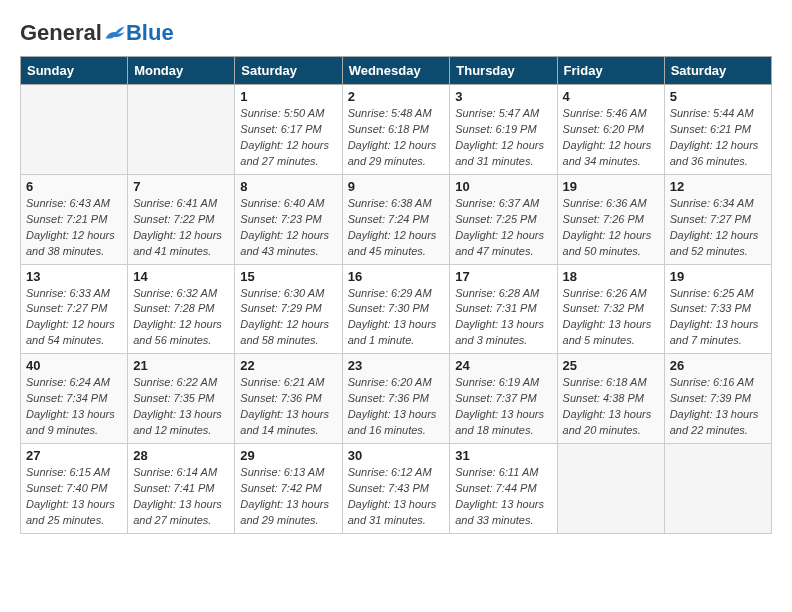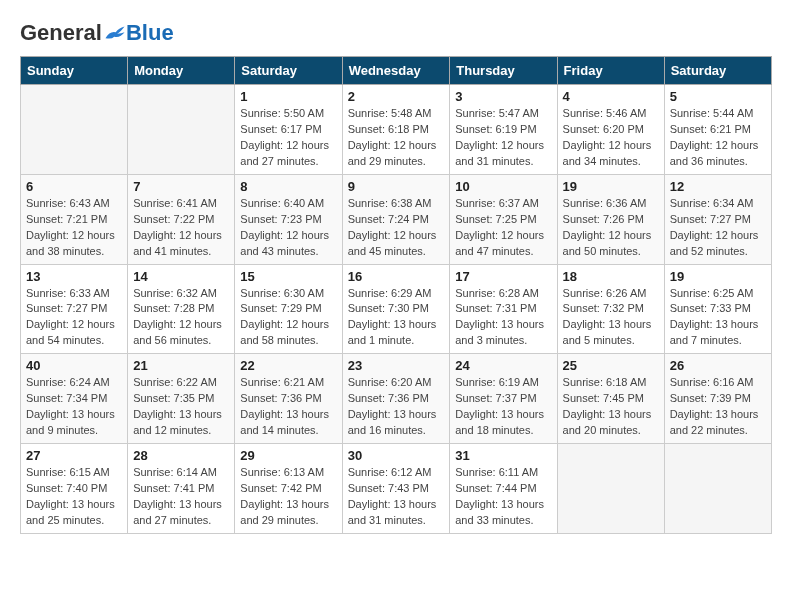--- a/index.html
+++ b/index.html
@@ -78,20 +78,21 @@
     .day-num {
       font-size: 13px;
       font-weight: bold;
       color: #222;
       display: block;
       margin-bottom: 2px;
     }
     .day-info {
       color: #444;
       line-height: 1.45;
+      font-style: italic;
     }
     tr:nth-child(even) td:not(.empty) {
       background: #f9f9f9;
     }
   </style>
 </head>
 <body>
 
 <div class="header">
   <div class="logo">
@@ -291,21 +292,21 @@
         <td>
           <span class="day-num">24</span>
           <div class="day-info" style="white-space: pre-line;">Sunrise: 6:19 AM
 Sunset: 7:37 PM
 Daylight: 13 hours
 and 18 minutes.</div>
         </td>
         <td>
           <span class="day-num">25</span>
           <div class="day-info" style="white-space: pre-line;">Sunrise: 6:18 AM
-Sunset: 7:45 PM
+Sunset: 4:38 PM
 Daylight: 13 hours
 and 20 minutes.</div>
         </td>
         <td>
           <span class="day-num">26</span>
           <div class="day-info" style="white-space: pre-line;">Sunrise: 6:16 AM
 Sunset: 7:39 PM
 Daylight: 13 hours
 and 22 minutes.</div>
         </td>

